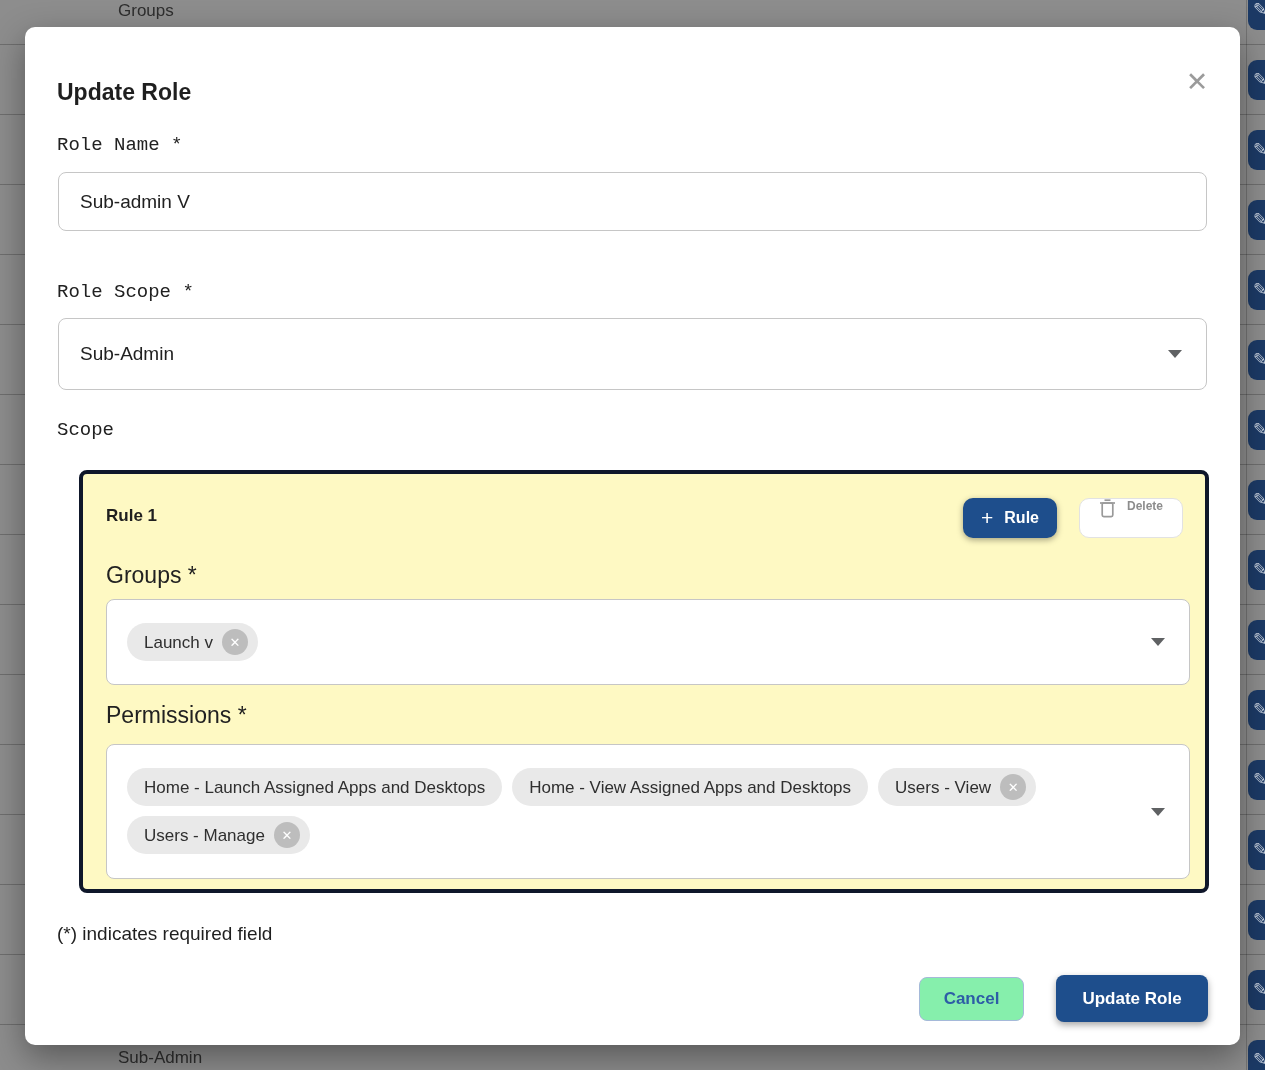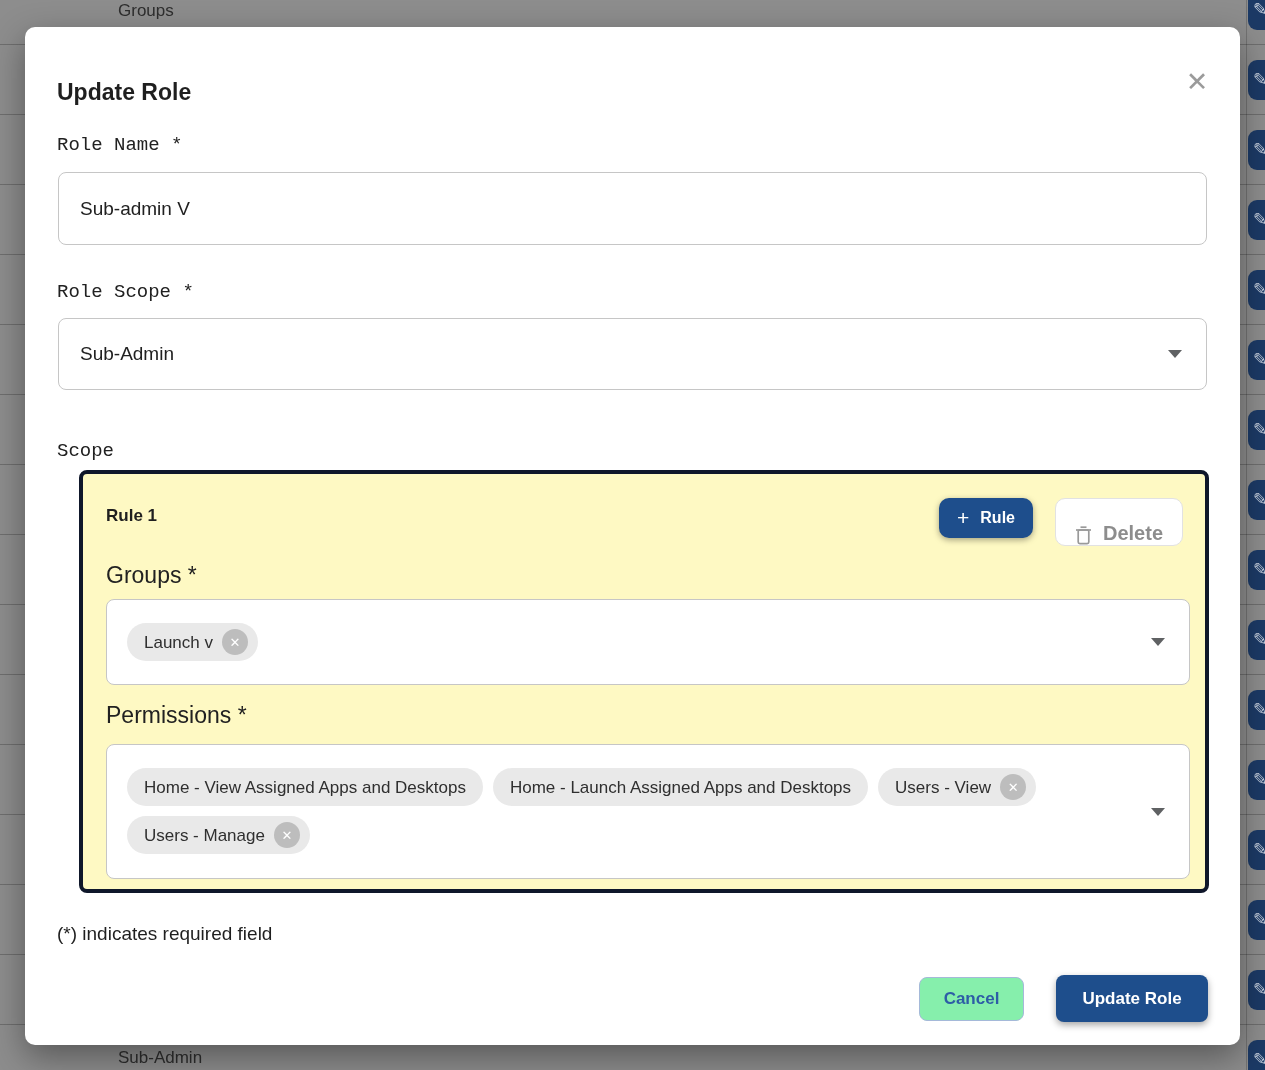--- a/index.html
+++ b/index.html
@@ -26,23 +26,23 @@
     box-shadow:0 12px 34px rgba(0,0,0,0.38); }
 
   .modal-title { position:absolute; left:32px; top:52px; font-size:23px; font-weight:700; color:#1f1f1f; }
   .close-btn { position:absolute; right:26px; top:38px; width:34px; height:34px;
     display:flex; align-items:center; justify-content:center;
     font-size:27px; color:#9b9b9b; cursor:pointer; line-height:1; }
 
   .field-label { position:absolute; left:32px; font-size:19px; color:#212121;font-family:Liberation Mono, monospace; }
   .lbl-role-name { top:107px; }
   .lbl-role-type { top:254px; }
-  .lbl-scope     { top:392px;margin-top:21px; }
-
-  .text-input { position:absolute; left:33px; top:145px; width:1149px; height:73px;
+  .lbl-scope     { top:392px; }
+
+  .text-input { position:absolute; left:33px; top:145px; width:1149px; height:59px;
     border:1px solid #c6c6c6; border-radius:8px; padding:0 21px;
     font-family:"Liberation Sans", sans-serif; font-size:19px; color:#212121; background:#fff; outline:none; }
 
   .select-box { position:absolute; border:1px solid #c6c6c6; border-radius:8px; background:#fff; }
   .role-type-select { left:33px; top:291px; width:1149px; height:72px; }
   .select-value { position:absolute; left:21px; top:50%; transform:translateY(-50%);
     font-size:19px; color:#212121; }
   .arrow { position:absolute; right:24px; top:50%; margin-top:-4px;
     width:0; height:0; border-left:7px solid transparent; border-right:7px solid transparent;
     border-top:8px solid #5f6163; }
@@ -50,23 +50,23 @@
   
   .scope-card { position:absolute; left:54px; top:443px; width:1130px; height:423px;
     border:4px solid #0f172a; border-radius:8px; background:#fef9c3; }
   .rule-title { position:absolute; left:23px; top:32px; font-size:17px; font-weight:700; color:#1f1f1f; }
   .rule-actions { position:absolute; right:22px; top:24px; display:flex; gap:22px; }
   .btn-add-rule { height:40px; display:flex; align-items:center; gap:11px; padding:0 18px;
     background:#1e4e8c; color:#ffffff; border:none; border-radius:10px;
     font-family:"Liberation Sans", sans-serif; font-size:16px; font-weight:700; cursor:pointer;
     box-shadow:0 2px 6px rgba(0,0,0,0.35); }
   .btn-add-rule .plus { font-size:21px; font-weight:400; line-height:1; margin-top:-2px; }
-  .btn-delete { height:48px; display:flex; align-items:flex-end; gap:11px; padding:0 19px;
+  .btn-delete { height:40px; display:flex; align-items:flex-start; gap:11px; padding:0 19px;
     background:#ffffff; color:#8d8d8d; border:1px solid #e2e2e2; border-radius:10px;
-    font-family:"Liberation Sans", sans-serif; font-size:20px; font-weight:700; cursor:pointer; }
+    font-family:"Liberation Sans", sans-serif; font-size:12px; font-weight:700; cursor:pointer; }
   .trash-svg { display:block; }
 
   .inner-label { position:absolute; left:23px; font-size:23px; color:#212121; }
   .lbl-groups { top:88px; }
   .lbl-permissions { top:228px; }
 
   .multi-select { position:absolute; left:23px; border:1px solid #c6c6c6; border-radius:8px; background:#fff; }
   .groups-select { top:125px; width:1084px; height:86px; }
   .permissions-select { top:270px; width:1084px; height:135px; }
   .chips-wrap { position:absolute; left:20px; top:23px; right:66px;
@@ -194,24 +194,24 @@
             <span class="chip-remove">✕</span>
           </span>
         </div>
       <span class="arrow"></span>
     </div>
 
     <div class="inner-label lbl-permissions">Permissions *</div>
     <div class="multi-select permissions-select">
       <div class="chips-wrap" id="permissions-chips">
           <span class="chip no-remove">
+            <span class="chip-label">Home - Launch Assigned Apps and Desktops</span>
+          </span>
+          <span class="chip no-remove">
             <span class="chip-label">Home - View Assigned Apps and Desktops</span>
-          </span>
-          <span class="chip no-remove">
-            <span class="chip-label">Home - Launch Assigned Apps and Desktops</span>
           </span>
           <span class="chip">
             <span class="chip-label">Users - View</span>
             <span class="chip-remove">✕</span>
           </span>
           <span class="chip">
             <span class="chip-label">Users - Manage</span>
             <span class="chip-remove">✕</span>
           </span>
         </div>

